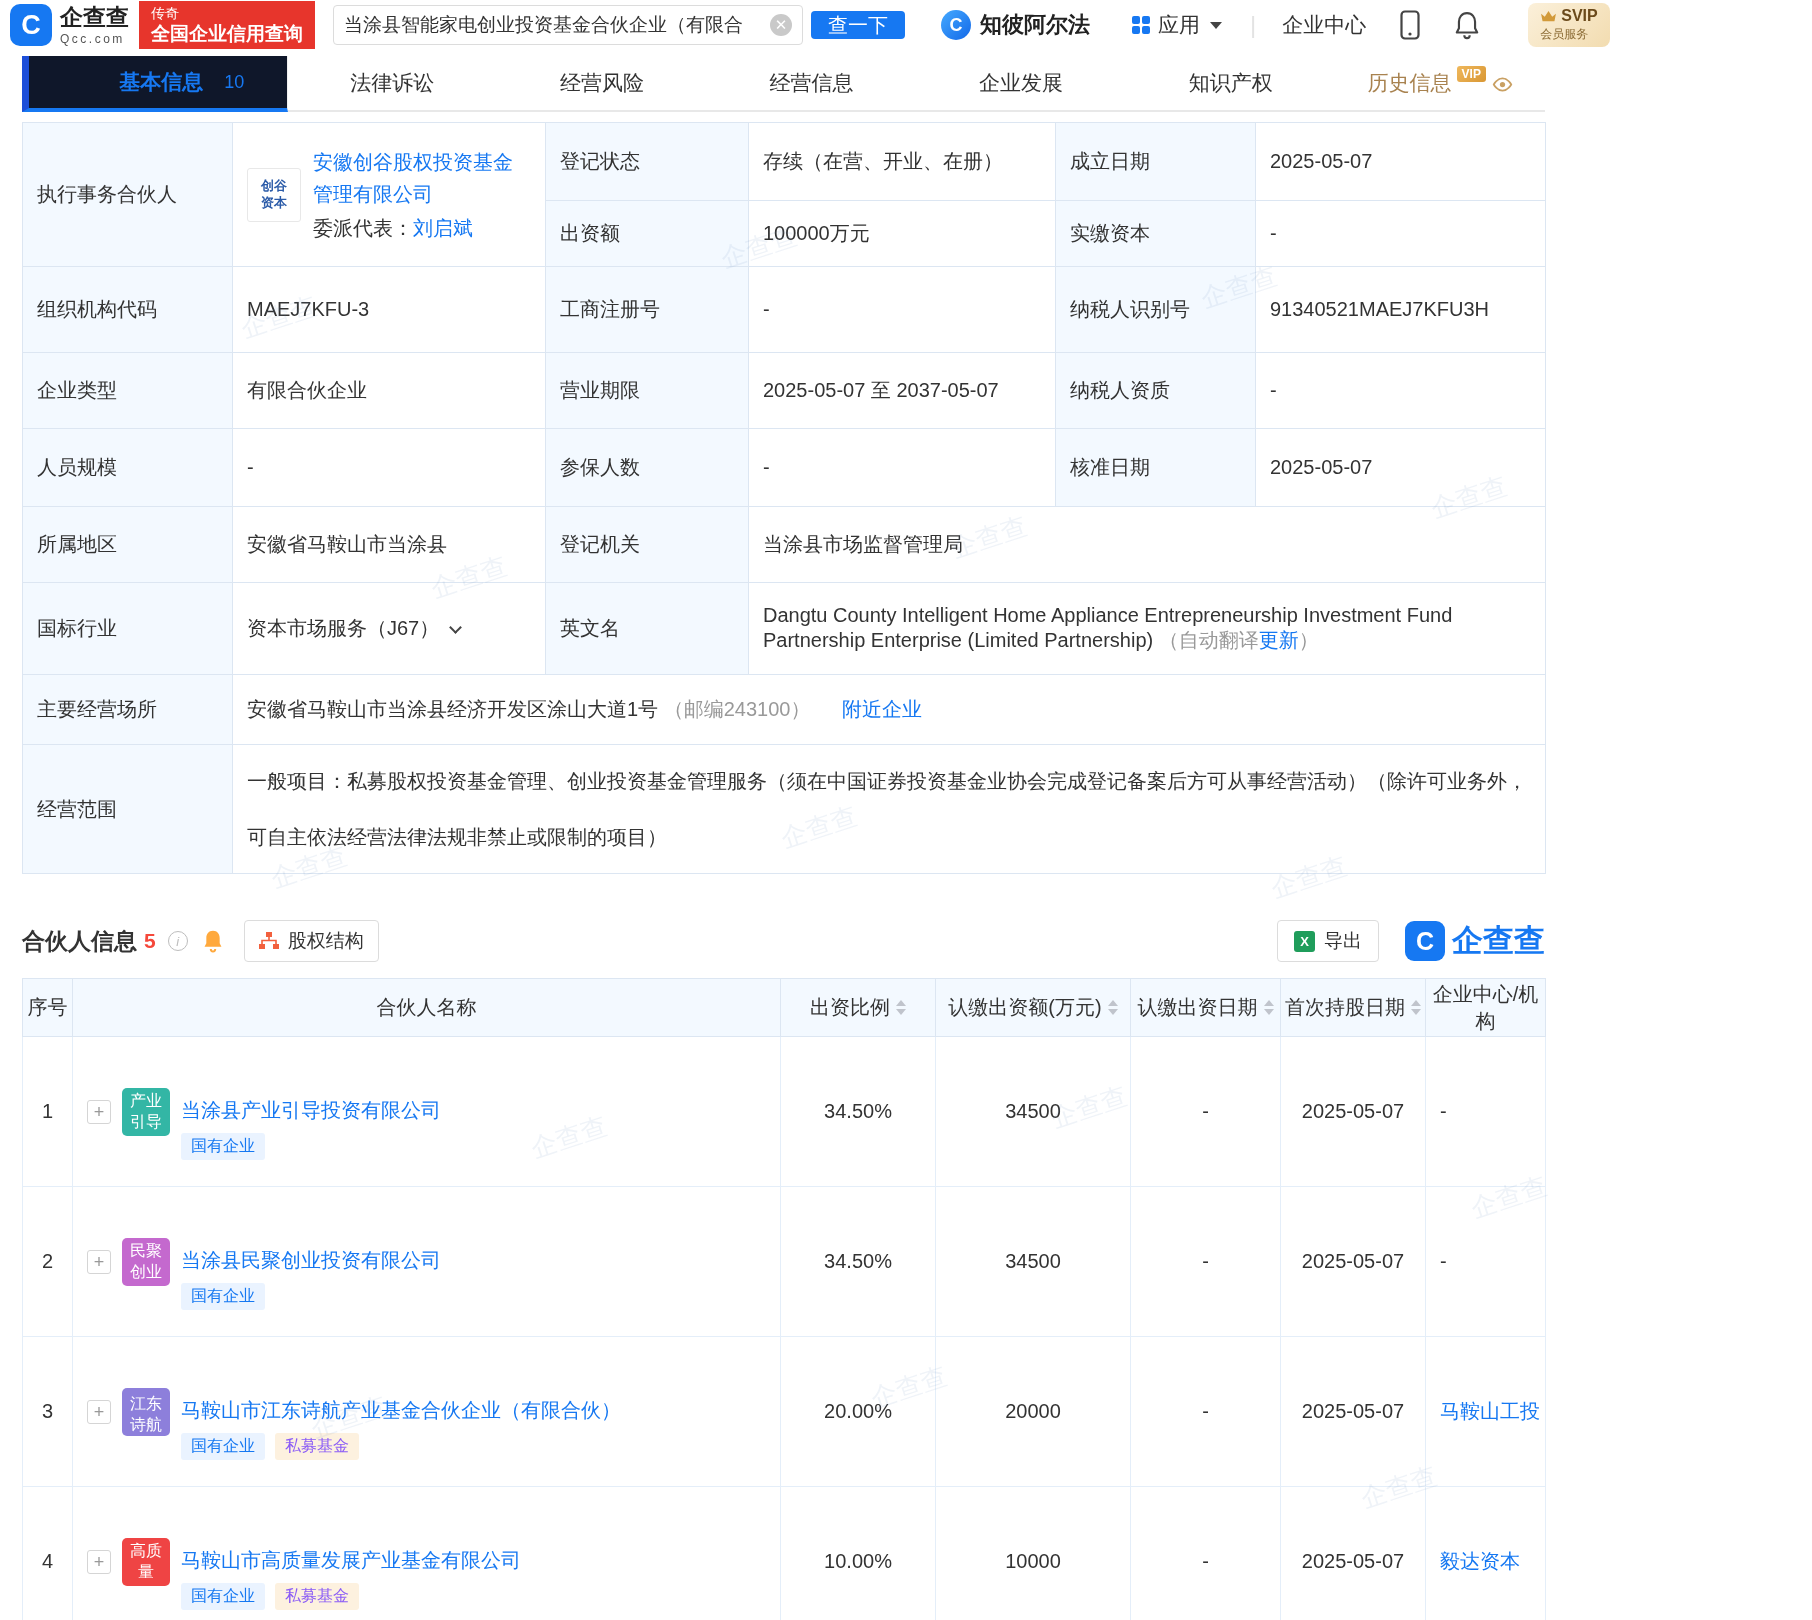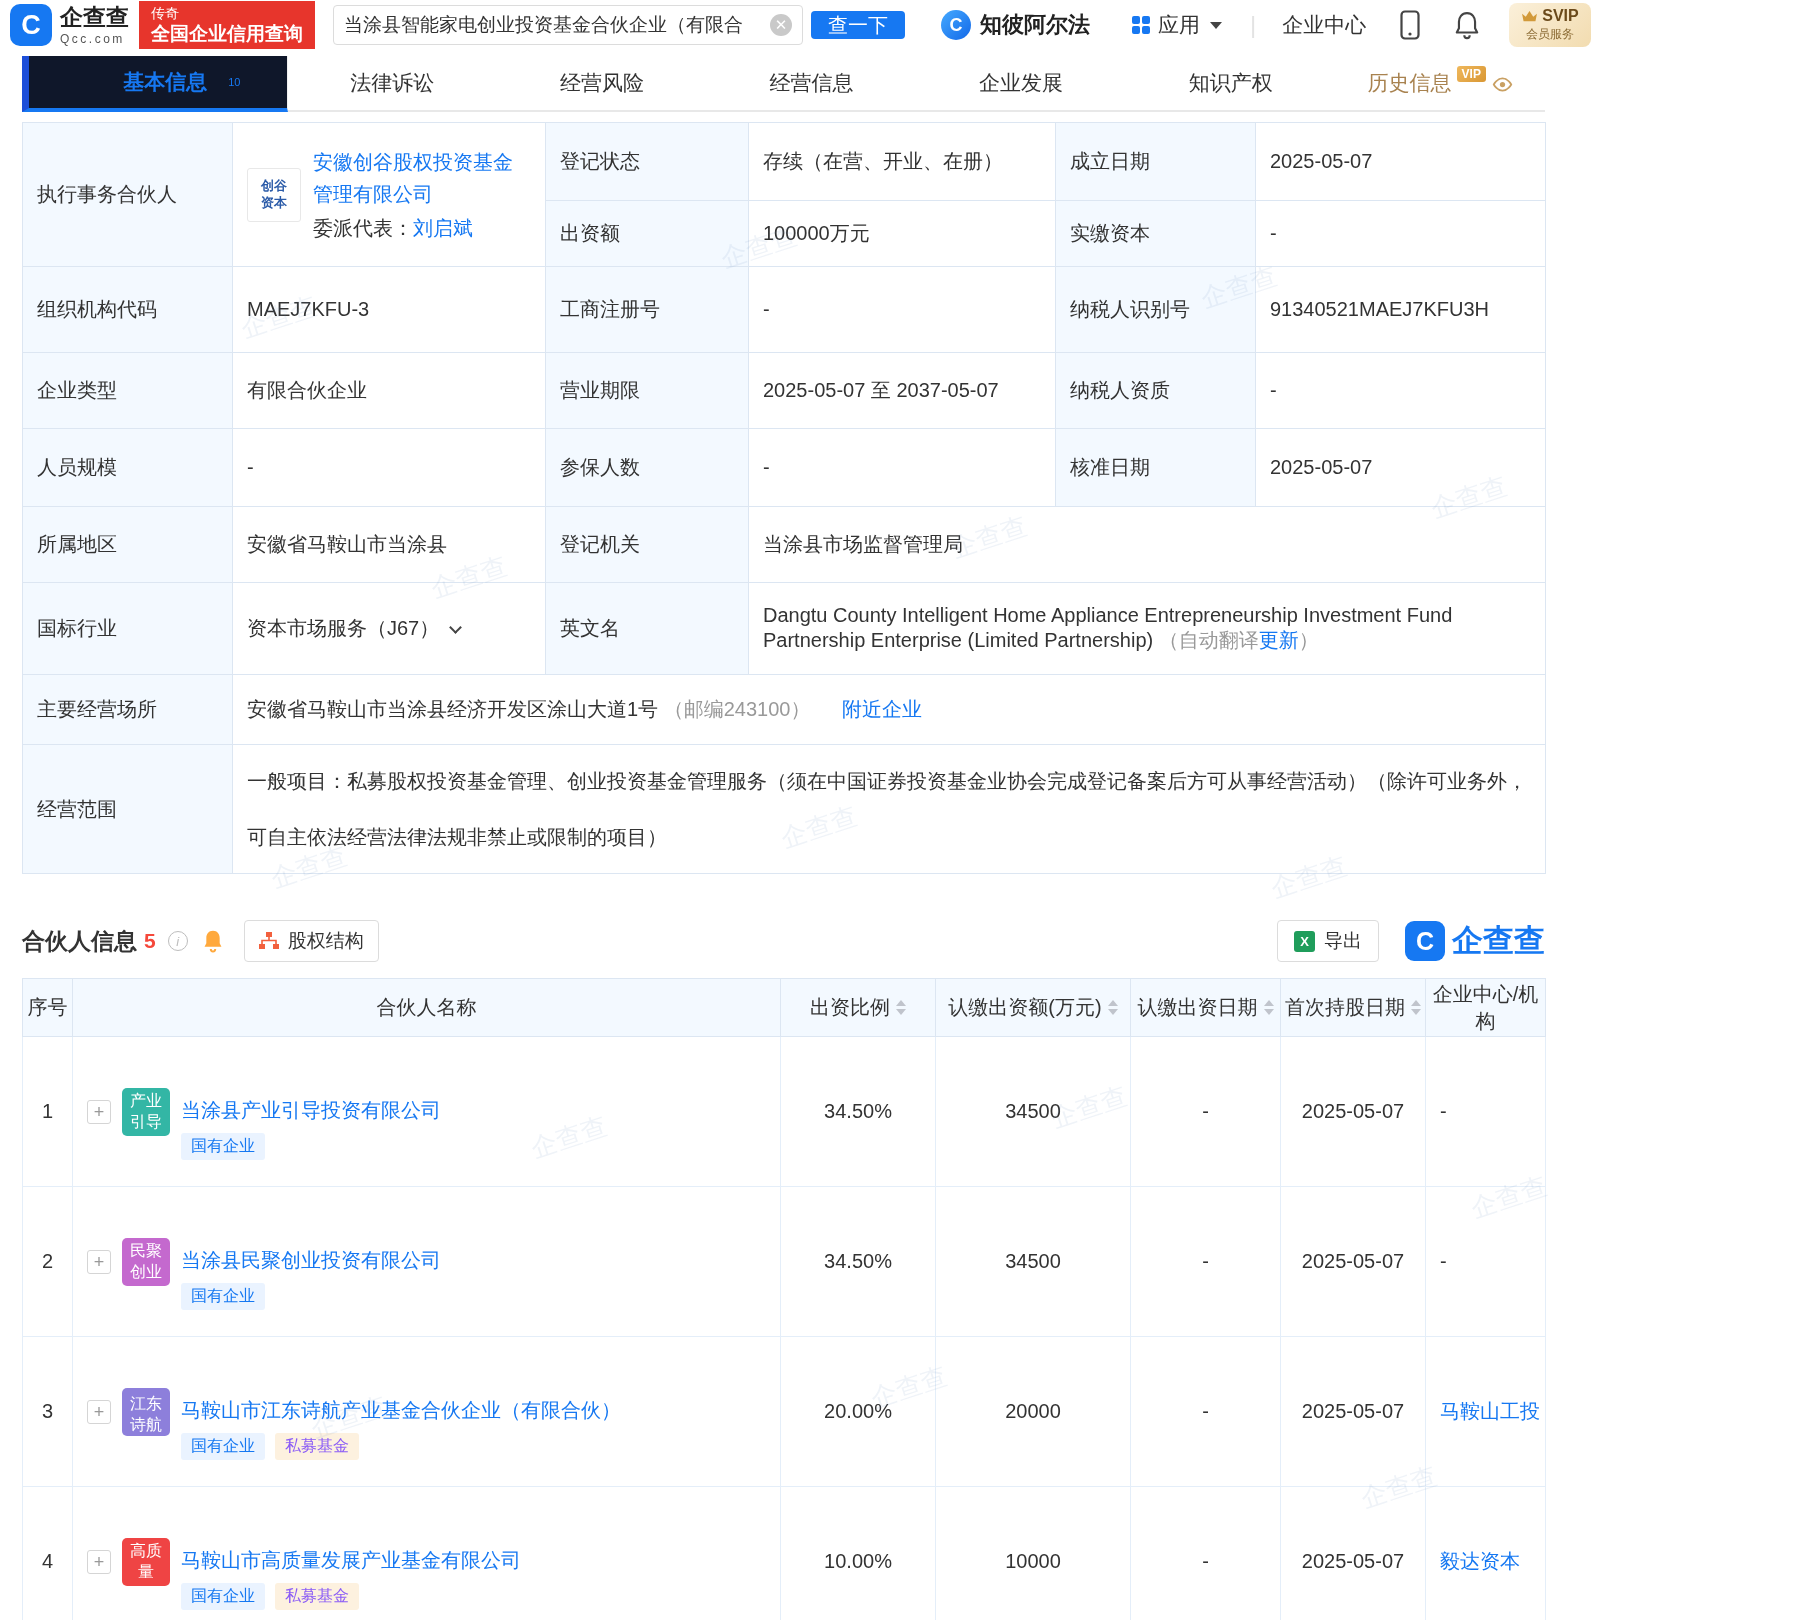--- a/index.html
+++ b/index.html
@@ -38,32 +38,32 @@
   .zhibi-icon { width:30px; height:30px; border-radius:50%; color:#fff; font-weight:bold; font-size:18px;
     background:linear-gradient(135deg,#45AAFF,#1368E8); display:flex; align-items:center; justify-content:center; }
   .apps { margin-left:42px; display:flex; align-items:center; gap:8px; font-size:21px; cursor:pointer; }
   .grid-icon { display:grid; grid-template-columns:8px 8px; gap:2px; }
   .grid-icon i { width:8px; height:8px; background:#1678F2; border-radius:2px; }
   .caret-down { width:0; height:0; border-left:6px solid transparent; border-right:6px solid transparent;
     border-top:7px solid #444; margin-left:2px; }
   .hdr-divider { margin-left:28px; color:#E3E3E3; font-size:24px; }
   .ent-center { margin-left:26px; font-size:21px; color:#333; cursor:pointer; }
   .icon-btn { margin-left:34px; cursor:pointer; display:flex; align-items:center; }
-  .svip { margin-left:29px; background:linear-gradient(135deg,#FBF0DA,#F2DCB0); border-radius:8px;
-    padding:4px 12px; display:flex; flex-direction:column; align-items:center; cursor:pointer; }
+  .svip { margin-left:48px; background:linear-gradient(135deg,#FBF0DA,#F2DCB0); border-radius:8px;
+    padding:4px 12px; display:flex; flex-direction:column; cursor:pointer; }
   .svip-top { display:flex; align-items:center; gap:4px; font-weight:bold; font-size:16px; color:#6B4A1B; }
   .svip-sub { font-size:12px; color:#8A6A33; margin-top:1px; }
 
   
   .tab-bar { margin:6px 0 0 22px; width:1523px; height:56px; display:flex; border-bottom:2px solid #E8E8E8; }
   .tab { flex:1; display:flex; align-items:center; justify-content:center; font-size:21px; color:#333;
     cursor:pointer; position:relative; }
   .tab.active { color:#1678F2; font-weight:bold; border-bottom:4px solid #1678F2; margin-bottom:-2px;
     border-left:7px solid #1d4ed8; border-right:1px solid #F0F0F0; background:#0f172a;padding-left:48px; }
-  .tab-count { font-size:11px; margin-left:21px; font-weight:normal; color:#1678F2; }
+  .tab-count { font-size:18px; margin-left:21px; font-weight:normal; color:#1678F2; }
   .tab-history { color:#A8824F; }
   .vip-badge { background:linear-gradient(135deg,#EFB85C,#D99734); color:#fff; font-size:12px; font-weight:bold;
     border-radius:3px; padding:1px 5px; margin-left:5px; transform:translateY(-9px); display:inline-block; }
   .eye-icon { margin-left:6px; display:inline-flex; transform:translateY(1px); }
 
   
   .info-table { margin:10px 0 0 22px; width:1523px; border-collapse:collapse; table-layout:fixed; }
   .info-table td { border:1px solid #DCE6F2; font-size:20px; color:#333; padding:8px 14px; vertical-align:middle;
     word-break:break-word; }
   .info-table td.lbl { background:#F3F9FF; }

